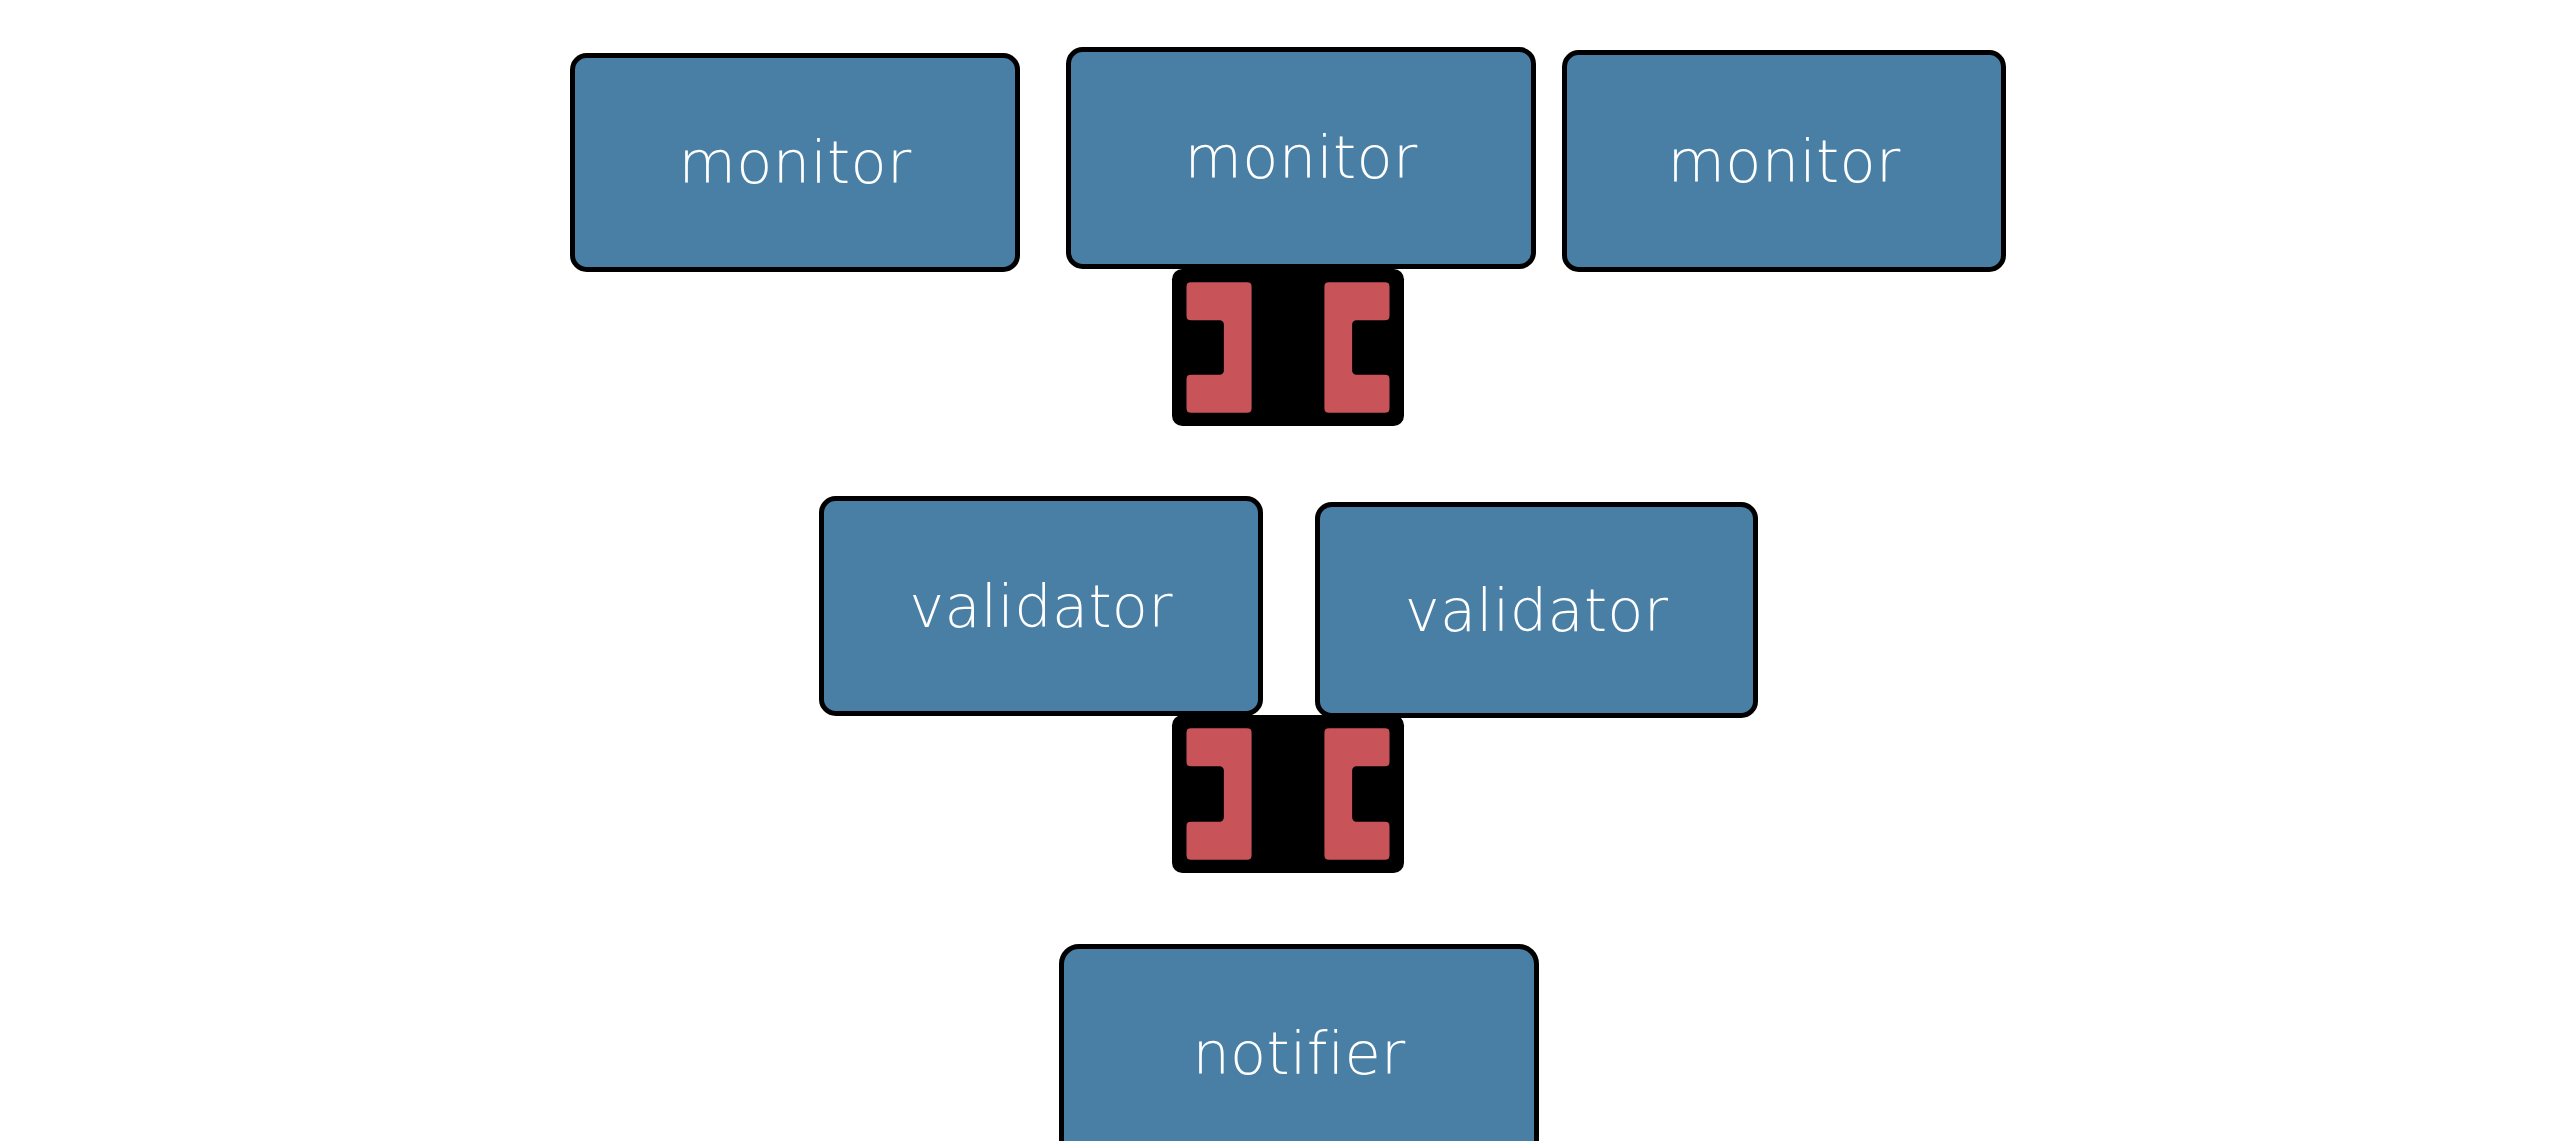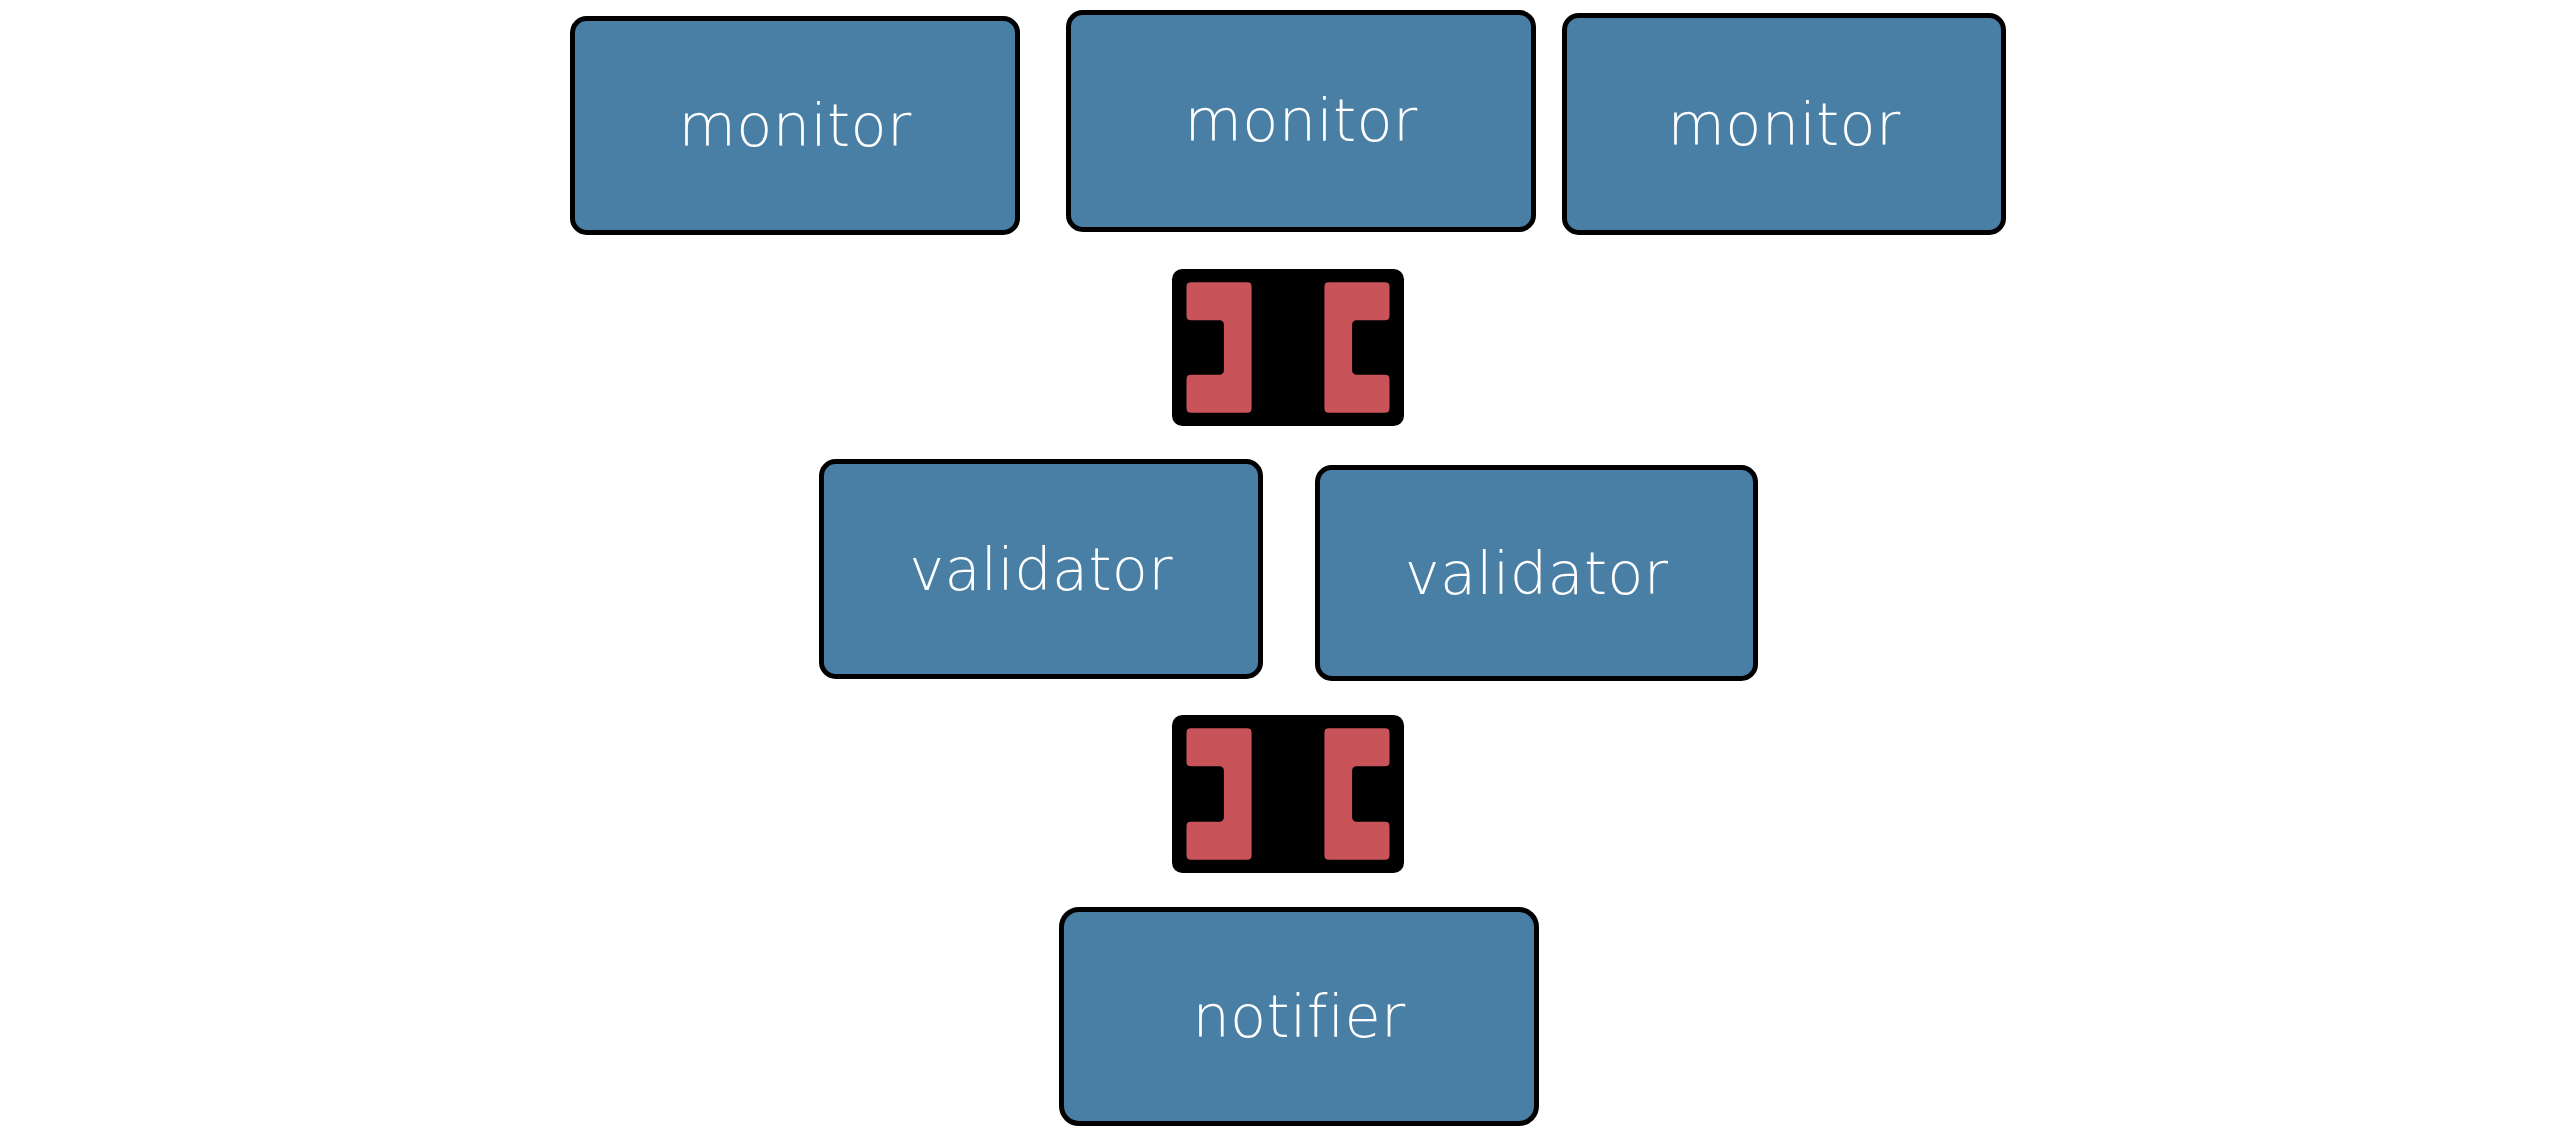--- a/index.html
+++ b/index.html
@@ -22,20 +22,21 @@
   
   .node {
     position: absolute;
     box-sizing: border-box;
     background: #4a7fa5;
     border: 5.8px solid #000000;
     border-radius: 16.7px;
     display: flex;
     align-items: center;
     justify-content: center;
+    margin-top: 37px;
   }
   .node-label {
     color: #ffffff;
     font-family: "DejaVu Sans", "Liberation Sans", sans-serif;
     font-weight: 300;
     font-size: 59px;
     line-height: 1;
     letter-spacing: 0.3px;
     white-space: nowrap;
     user-select: none;

